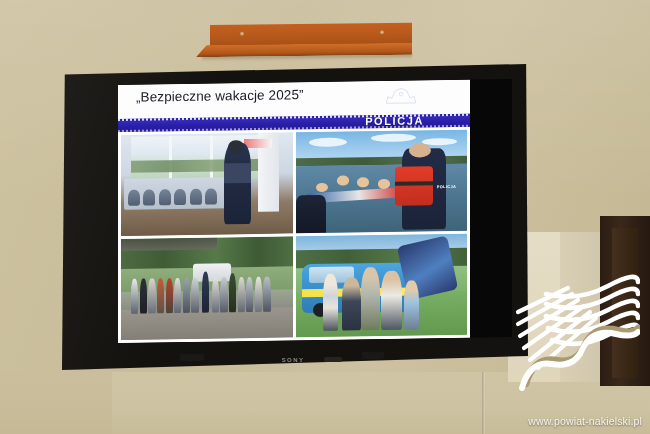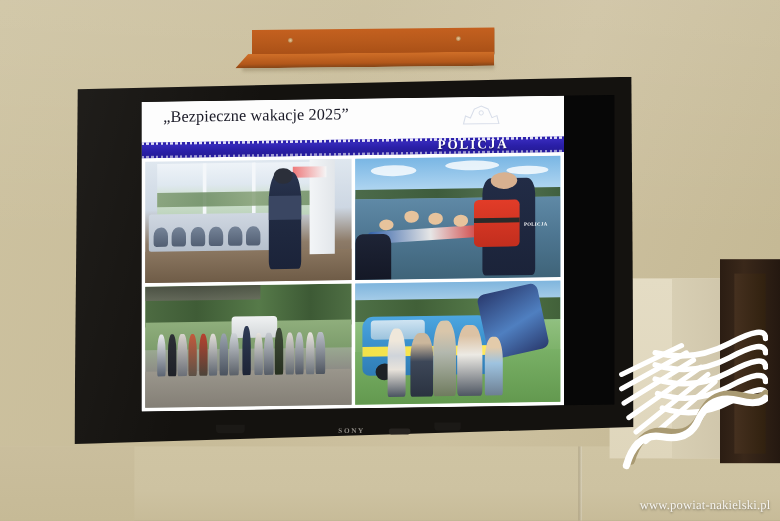--- a/index.html
+++ b/index.html
@@ -75,21 +75,21 @@
     filter:blur(1.2px);
   }
   .shelf-screw {
     position:absolute; width:4px; height:4px; border-radius:50%;
     background:radial-gradient(circle,#e8c79a,#a4743a);
     top:7px;
   }
 
   
   .tv {
-    position:absolute; left:62px; top:64px; width:466px; height:306px;font-family:Liberation Serif, serif;
+    position:absolute; left:62px; top:64px; width:466px; height:306px;
   }
   .tv-body {
     position:absolute; inset:0;
     background:#14120f;
     clip-path:polygon(0.6% 3.4%, 99.6% 0%, 100% 95.4%, 0% 100%);
     box-shadow:6px 8px 18px rgba(60,48,26,.42);
   }
   .tv-bezel-sheen {
     position:absolute; inset:0;
     background:linear-gradient(105deg, rgba(255,255,255,.05), rgba(255,255,255,0) 30%);
@@ -344,21 +344,20 @@
     position:absolute; left:512px; top:272px; width:128px; height:122px;
     overflow:hidden;
   }
   .wm-logo svg { display:block; }
 
   .wm-url {
     position:absolute; right:8px; bottom:7px;
     color:#f6f4ef; font-size:10.5px; letter-spacing:.15px;
     text-shadow:0 1px 2px rgba(0,0,0,.45);
     white-space:nowrap;
-    font-family:Liberation Serif, serif;
   }
 </style>
 </head>
 <body>
 
 <div id="scene">
 
   <div class="wall"></div>
   <div class="wall-top-shade"></div>
   <div class="wall-lower"></div>

